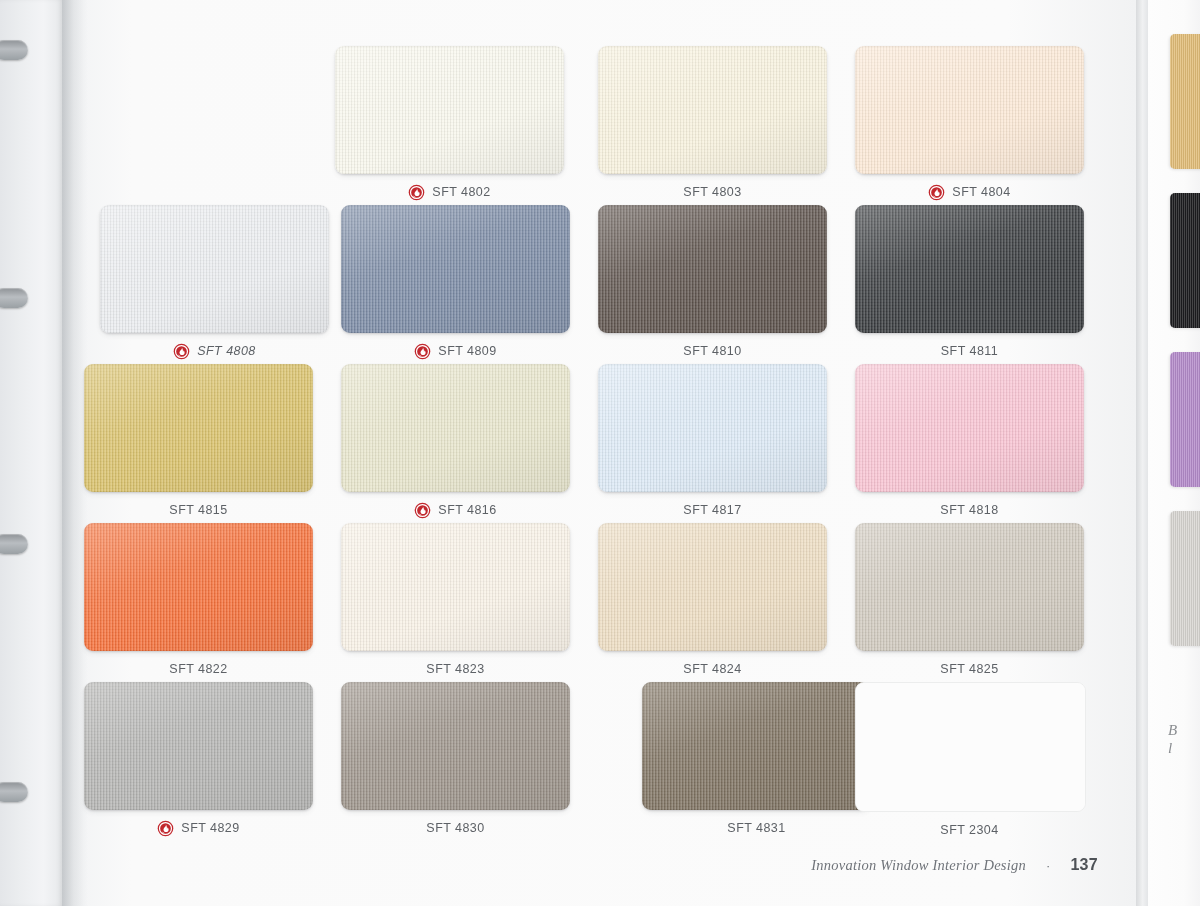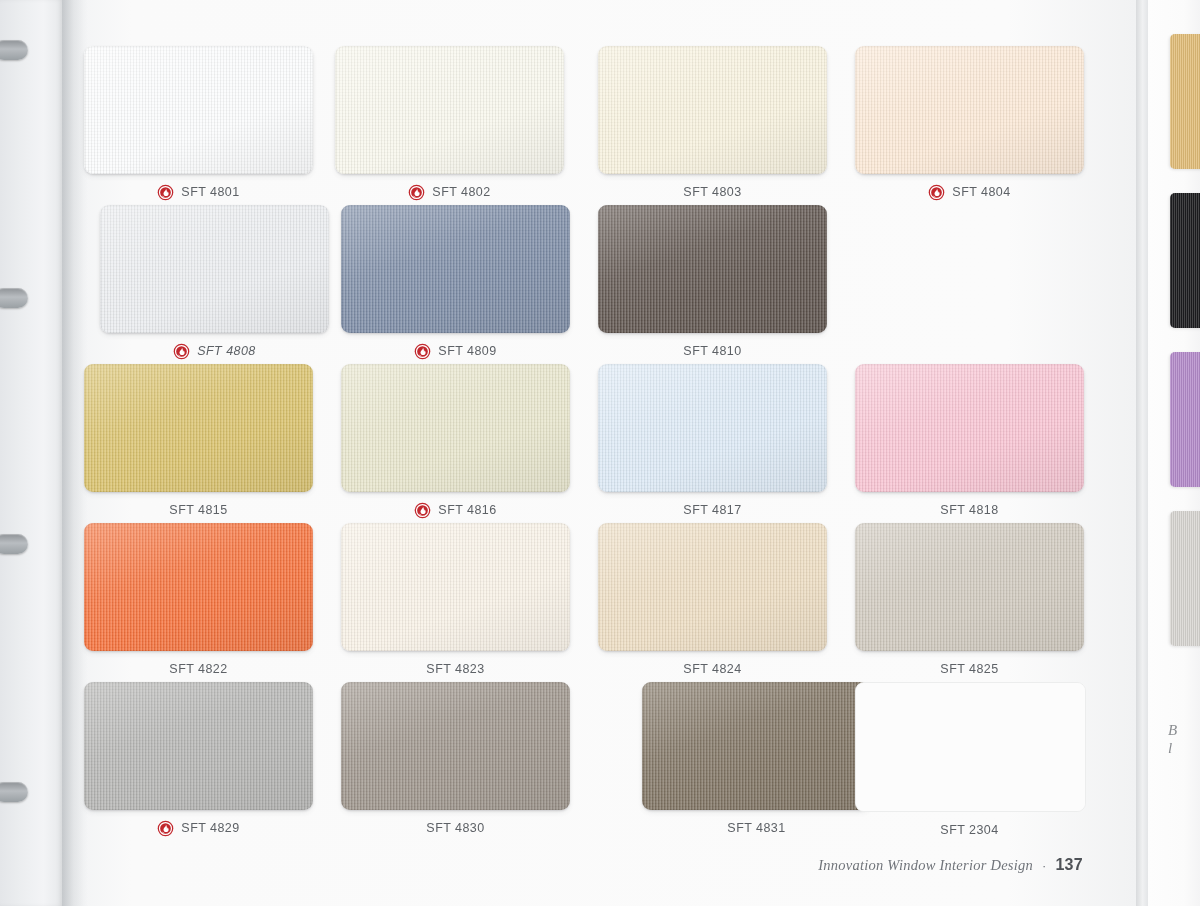--- a/index.html
+++ b/index.html
@@ -190,25 +190,25 @@
   .fr-badge {
     flex: 0 0 auto;
     width: 17px;
     height: 17px;
     display: block;
   }
 
   
   .page-footer {
     position: absolute;
-    right: 117px;
+    right: 102px;
     bottom: 32px;
     display: flex;
     align-items: baseline;
-    gap: 9px;
+    gap: 20px;
     color: #6f7377;
   }
   .footer-title {
     font-family: "Liberation Serif", serif;
     font-style: italic;
     font-size: 14.5px;
     letter-spacing: .25px;
     color: #70747a;
   }
   .footer-dot {
@@ -237,37 +237,20 @@
       <div class="ring-slot" style="top: 288px;"></div>
       <div class="ring-slot" style="top: 534px;"></div>
       <div class="ring-slot" style="top: 782px;"></div>
     </div>
 
   <div class="page-sheet"></div>
   <div class="page-gutter-shadow"></div>
 
   <div class="swatch-grid" id="swatch-grid">
       <div class="swatch-row">
-        <div class="swatch-cell" style="left: 0px;">
-          <div class="swatch-tile">
-            <div class="tile-fill" style="background: rgb(251, 252, 253);"></div>
-            <div class="tile-weave"></div>
-            <div class="tile-sheen"></div>
-            <div class="tile-inner-edge"></div>
-          </div>
-          <div class="swatch-caption">
-            <svg viewBox="0 0 24 24" class="fr-badge">
-              <circle cx="12" cy="12" r="11" fill="#c1272d"></circle>
-              <circle cx="12" cy="12" r="8.4" fill="none" stroke="#ffffff" stroke-width="1.7"></circle>
-              <path d="M12.4 5.9c.9 2.3-.6 3.1-1.6 4.2-1.2 1.3-1.9 2.6-1.5 4.2.4 1.7 1.9 2.8 3.5 2.8 2 0 3.6-1.5 3.6-3.5 0-1.6-.9-2.6-1.6-3.4.2 1-.2 1.7-.8 2 .4-2.1-.6-4.5-1.6-6.3z" fill="#ffffff"></path>
-              <path d="M10.6 18.2c-1.6-.3-2.6-1.2-3.1-2.4.1 1.6 1 2.8 2.4 3.4z" fill="#ffffff"></path>
-            </svg>
-            <span class="caption-text">SFT 4801</span>
-          </div>
-        </div>
         <div class="swatch-cell" style="left: 251px;">
           <div class="swatch-tile">
             <div class="tile-fill" style="background: rgb(248, 247, 236);"></div>
             <div class="tile-weave"></div>
             <div class="tile-sheen"></div>
             <div class="tile-inner-edge"></div>
           </div>
           <div class="swatch-caption">
             <svg viewBox="0 0 24 24" class="fr-badge">
               <circle cx="12" cy="12" r="11" fill="#c1272d"></circle>
@@ -344,20 +327,31 @@
         </div>
         <div class="swatch-cell" style="left: 514px;">
           <div class="swatch-tile">
             <div class="tile-fill" style="background: rgb(93, 82, 76);"></div>
             <div class="tile-weave"></div>
             <div class="tile-sheen"></div>
             <div class="tile-inner-edge"></div>
           </div>
           <div class="swatch-caption">
             <span class="caption-text">SFT 4810</span>
+          </div>
+        </div>
+        <div class="swatch-cell" style="left: 771px;">
+          <div class="swatch-tile">
+            <div class="tile-fill" style="background: rgb(54, 57, 60);"></div>
+            <div class="tile-weave"></div>
+            <div class="tile-sheen"></div>
+            <div class="tile-inner-edge"></div>
+          </div>
+          <div class="swatch-caption">
+            <span class="caption-text">SFT 4811</span>
           </div>
         </div>
       </div>
       <div class="swatch-row">
         <div class="swatch-cell" style="left: 0px;">
           <div class="swatch-tile">
             <div class="tile-fill" style="background: rgb(216, 192, 106);"></div>
             <div class="tile-weave"></div>
             <div class="tile-sheen"></div>
             <div class="tile-inner-edge"></div>

